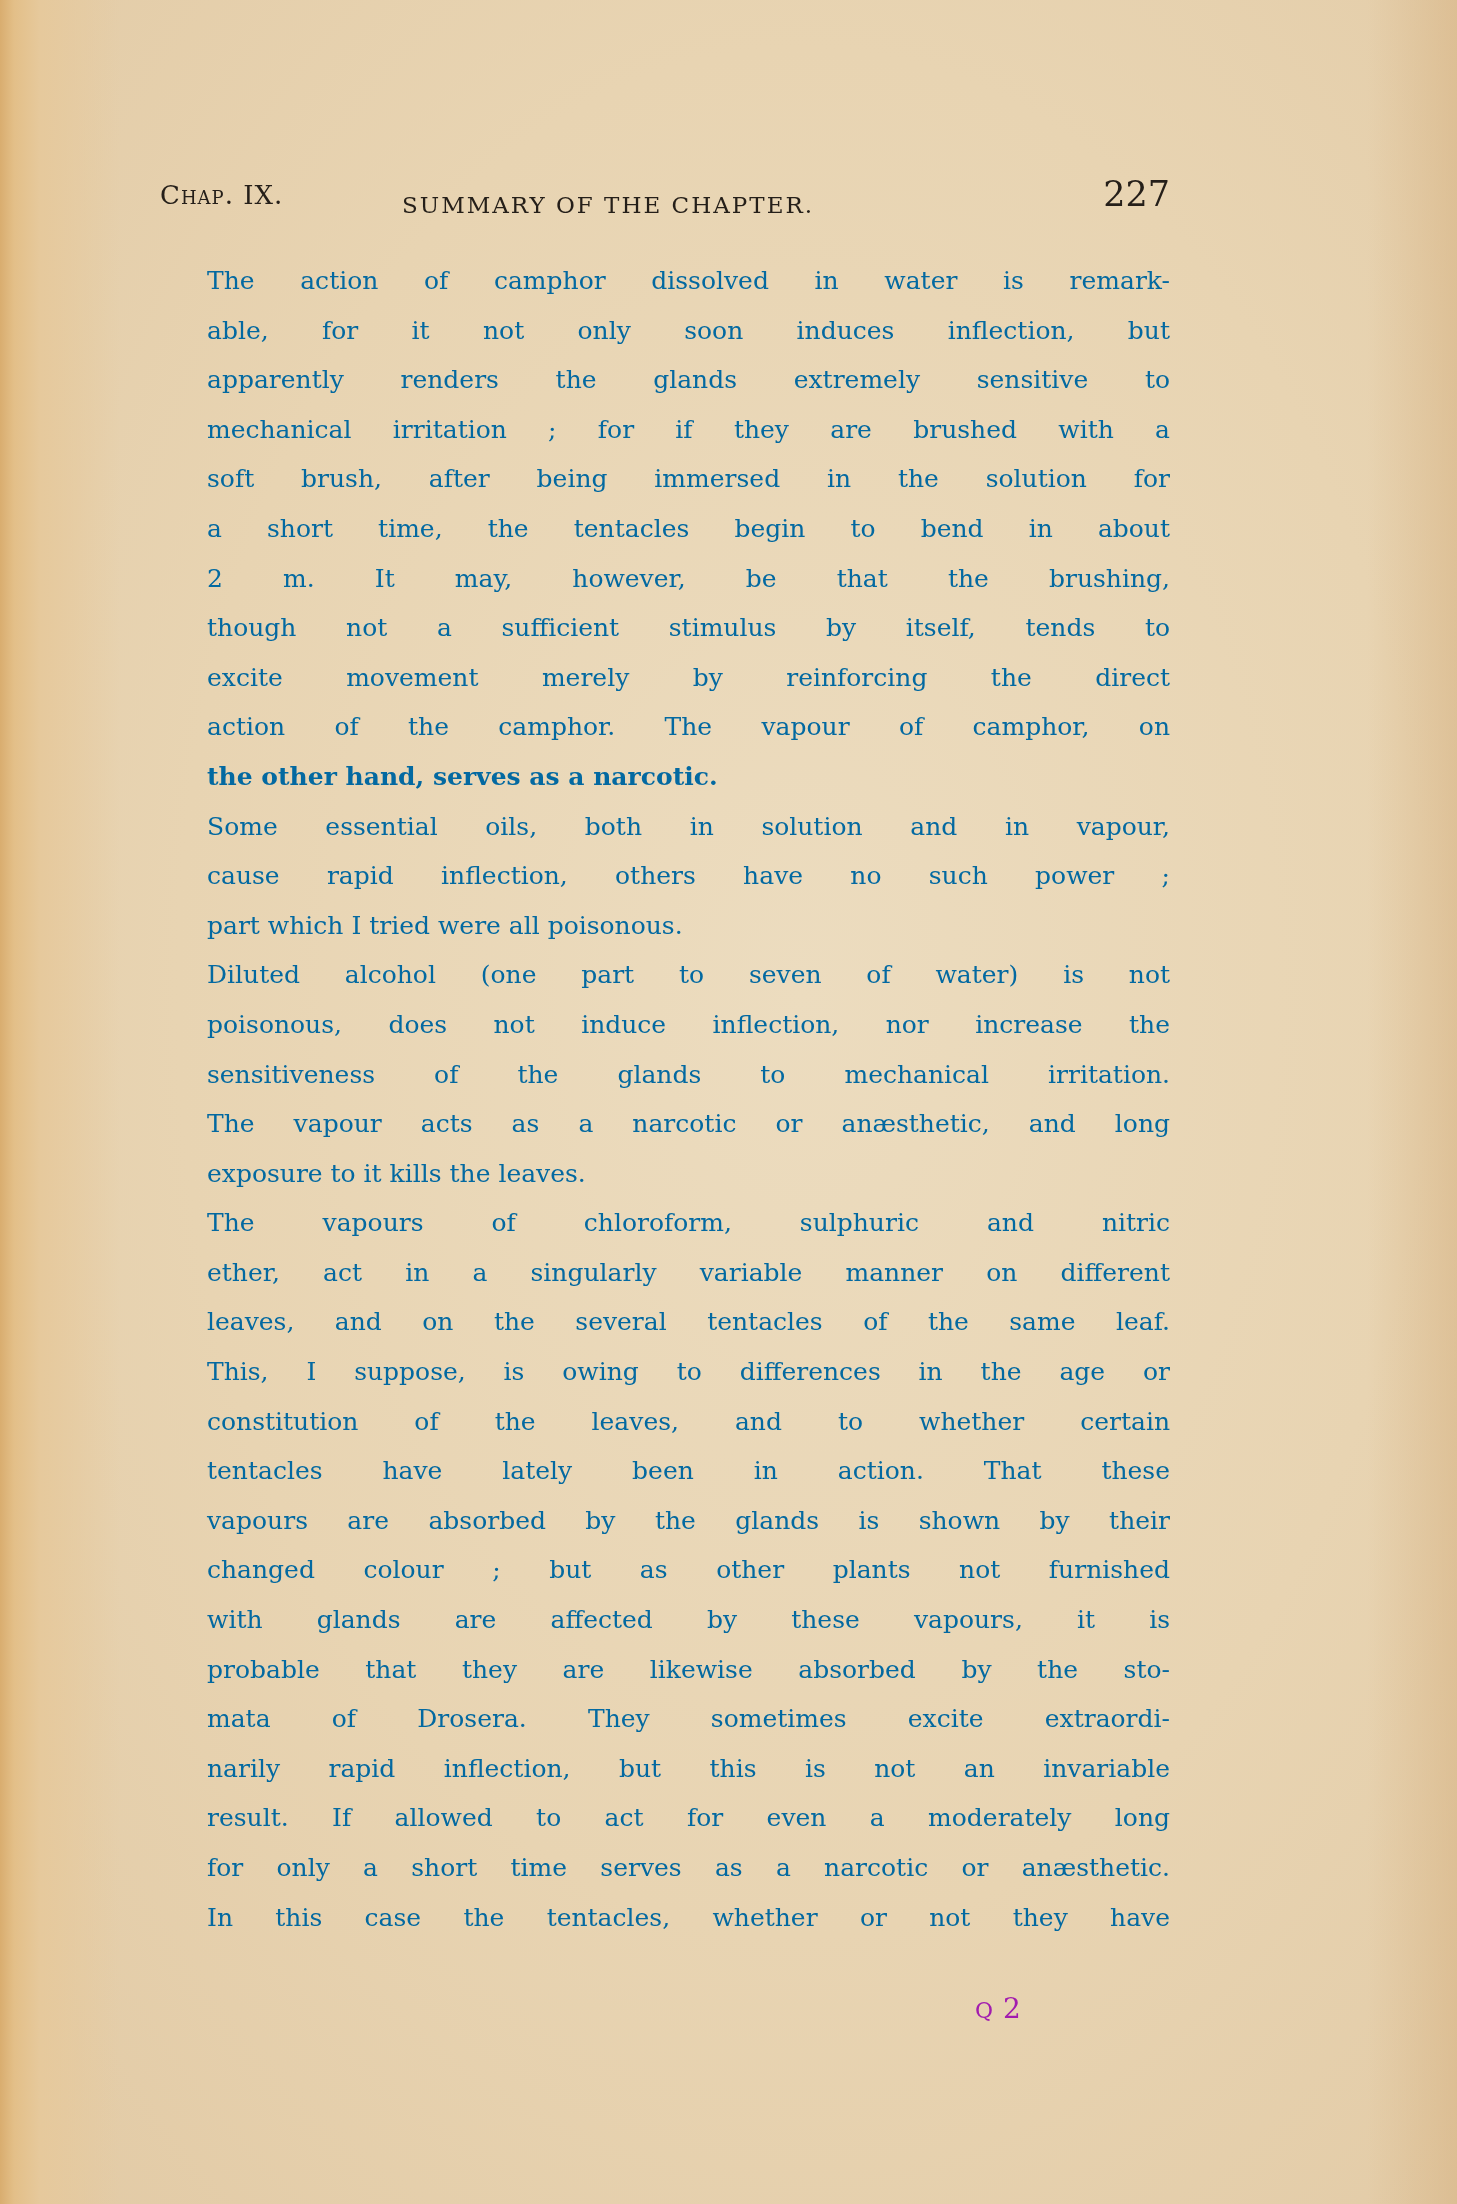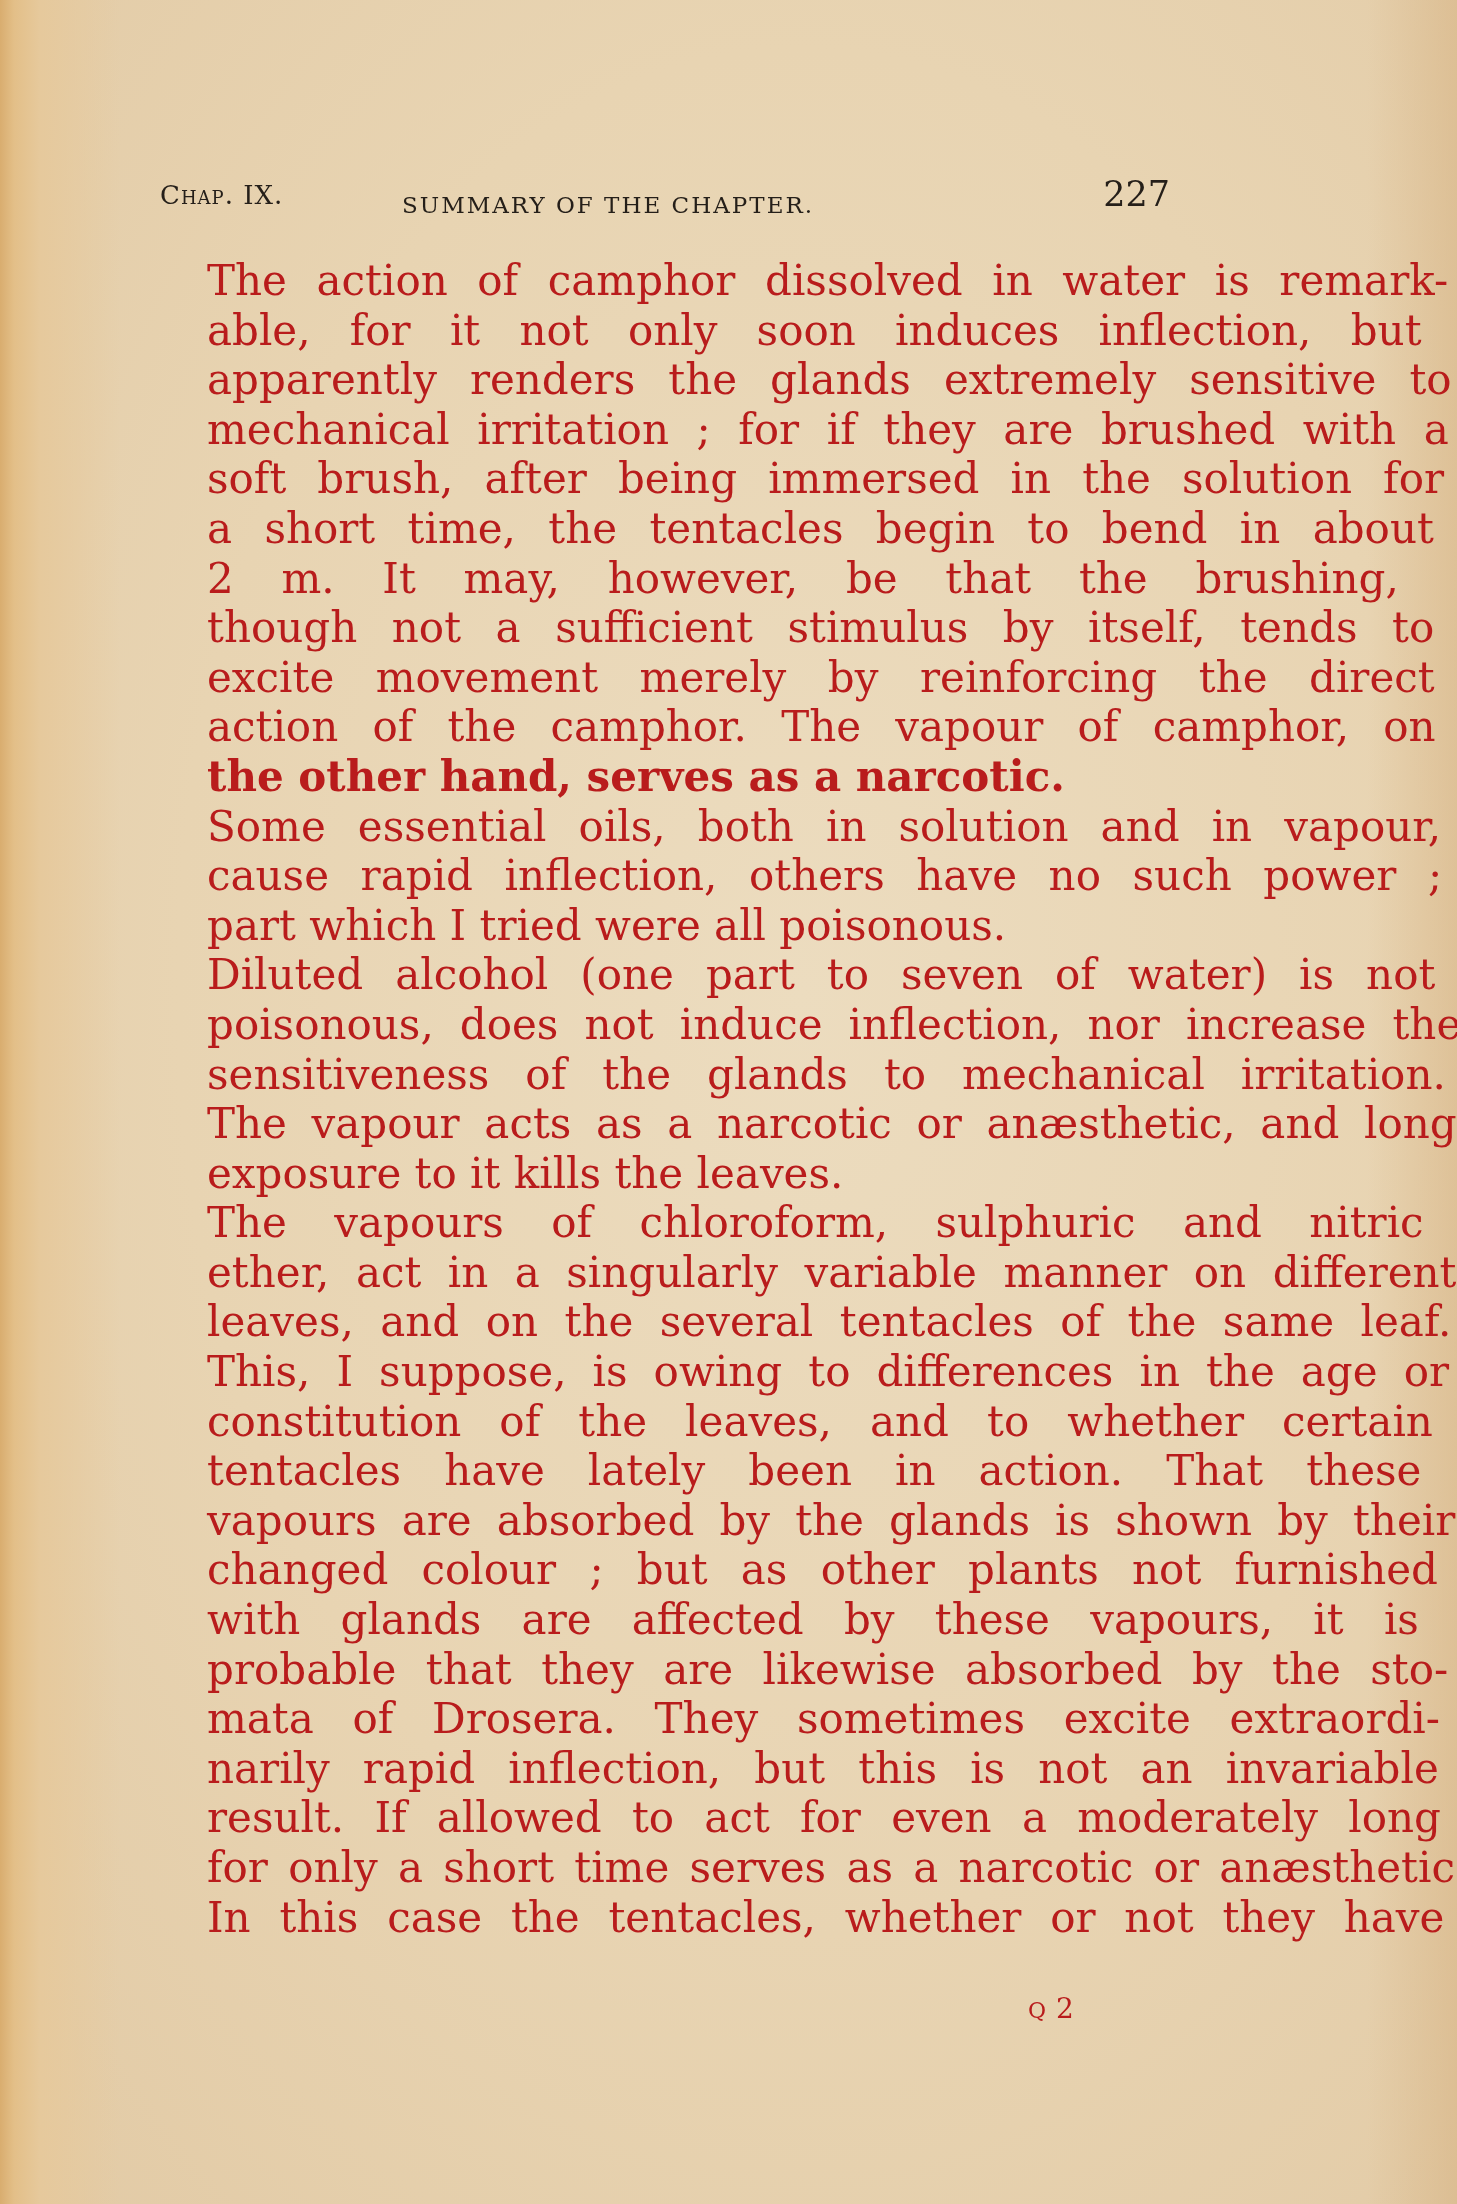--- a/index.html
+++ b/index.html
@@ -54,23 +54,23 @@
       top: -2px;
       font-size: 35px;
       letter-spacing: 0;
     }
     .body-text {
       position: absolute;
       top: 256px;
       left: 157px;
       width: 1013px;
       font-family: "DejaVu Serif", serif;
-      font-size: 42px;
+      font-size: 25px;
       line-height: 49.6px;
-      color: #b91c1c;
+      color: #0369a1;
     }
     .para {
       margin: 0;
       text-indent: 50px;
     }
     .line {
       display: block;
       white-space: nowrap;
       text-align: justify;
       text-align-last: justify;
@@ -80,25 +80,25 @@
     .line.last {
       text-align-last: left;
     }
     .line.first {
       padding-left: 50px;
     }
     .para .line:first-child { text-indent: 0; }
     .signature {
       position: absolute;
       top: 1992px;
-      left: 1028px;
+      left: 975px;
       font-family: "DejaVu Serif", serif;
       font-size: 28px;
       letter-spacing: 10px;
-      color: #b91c1c;
+      color: #a21caf;
     }
     .signature .sig-q {
       font-size: 22px;
     }
   </style>
 </head>
 <body>
 
 <div class="page-bg"></div>
 

